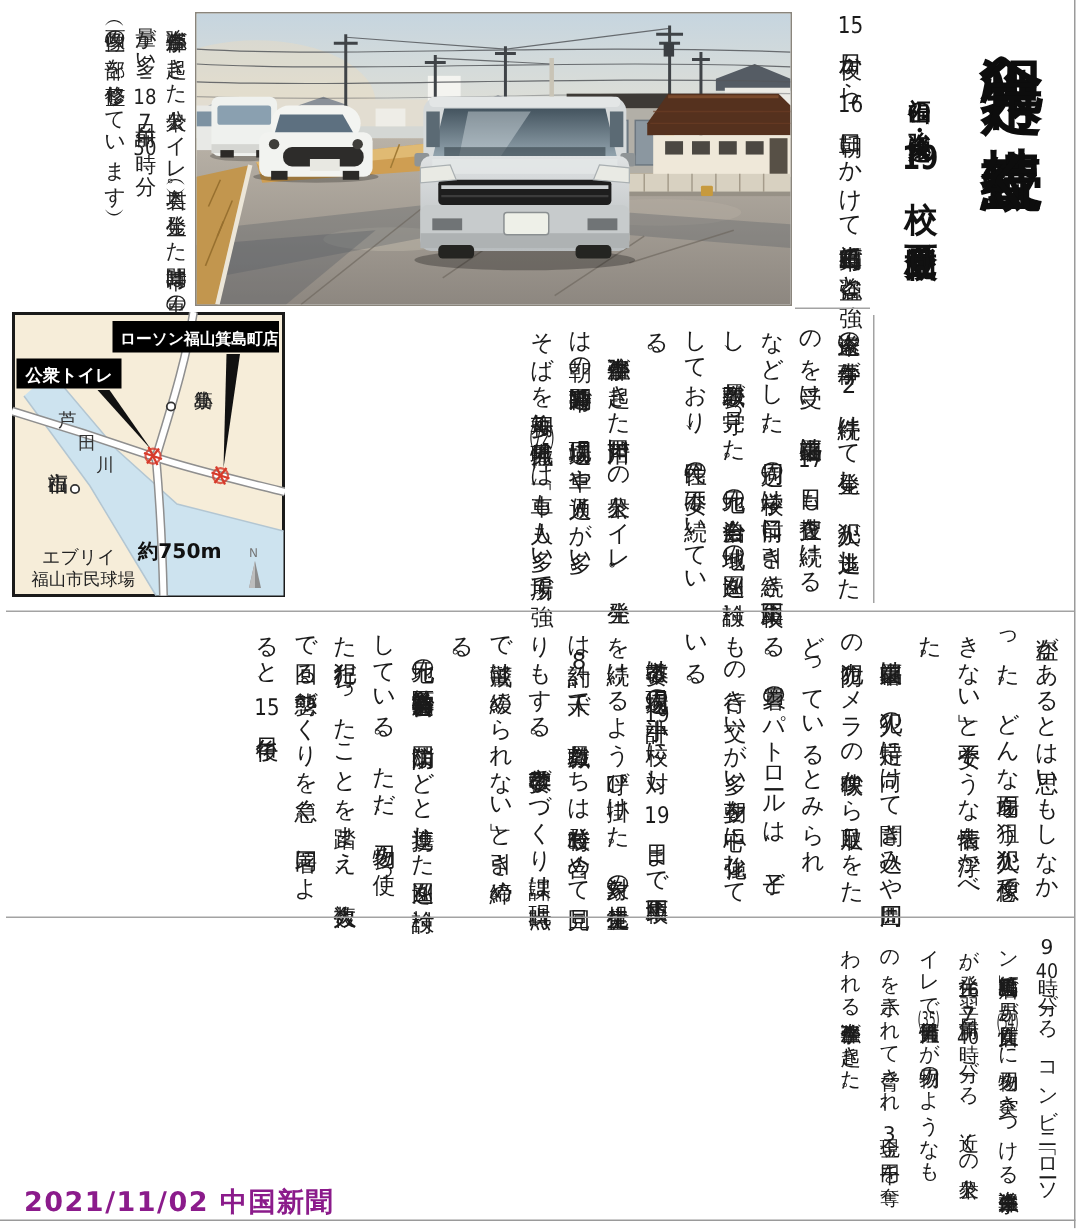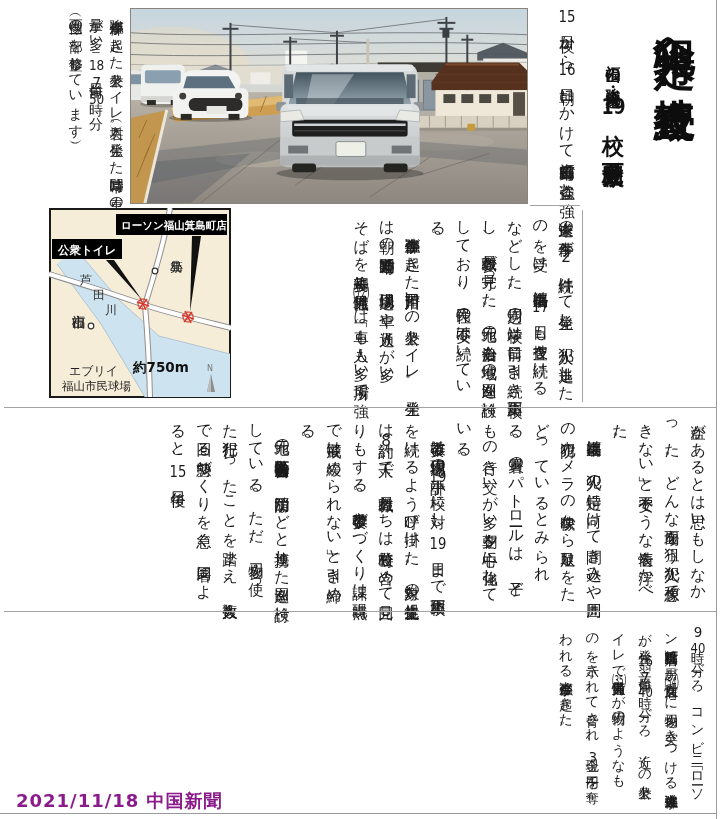--- a/index.html
+++ b/index.html
@@ -22,21 +22,21 @@
   .lead { left:530px; top:9px; width:48px; height:197px;
           font-size:15.5px; line-height:23px; letter-spacing:.5px; }
 
   .kicker { left:590px; top:54px; width:46px; height:352px; line-height:46px; font-weight:bold; color:#111; }
   .kicker-small { font-size:15px; letter-spacing:1.5px; }
   .kicker-large { font-size:22px; letter-spacing:1.2px; padding-top:12px; }
 
   .headline { left:634px; top:8px; width:82px; height:398px;
               font-size:41px; font-weight:bold; letter-spacing:2px; line-height:82px; color:#0d0d0d; }
 
-  .map-wrap { position:absolute; left:8px; top:208px; width:182px; height:190px;margin-left:41px; }
+  .map-wrap { position:absolute; left:8px; top:208px; width:182px; height:190px; }
   .map-wrap svg { display:block; width:100%; height:100%;
                   font-family:"DejaVu Sans","Liberation Sans",sans-serif; }
   .svg-v { writing-mode:vertical-rl; text-orientation:upright; }
 
   .band { color:#1b1b1b; }
   .upper  { left:194px; top:210px; width:384px; height:191px; font-size:15.3px; line-height:25.6px; letter-spacing:.4px; }
   .lower  { left:8px;   top:413px; width:703px; height:191px; font-size:15.3px; line-height:26px;   letter-spacing:.4px; }
   .bottom { left:448px; top:624px; width:263px; height:172px; font-size:13.5px; line-height:26.3px; letter-spacing:.3px; }
 
   .rule { position:absolute; background:#a3a3a3; }
@@ -341,14 +341,14 @@
       <p class="vpara">9時<span class="tcy">40</span>分ごろ、コンビニ「ローソン福山箕島町店」で男が店員女性<span class="tcy">(54)</span>に刃物を突きつける強盗未遂事件が発生。翌<span class="tcy">16</span>日午前7時<span class="tcy">40</span>分ごろ、近くの公衆トイレで警備員男性<span class="tcy">(35)</span>が刃物のようなものを示されて脅され、現金3千円を奪われる強盗事件が起きた。</p>
     </div>
 
   <div class="rule rule-lead"></div>
   <div class="rule rule-mid"></div>
   <div class="rule rule-low"></div>
   <div class="rule rule-vert"></div>
   <div class="rule rule-right"></div>
   <div class="rule rule-bottom"></div>
 
-  <div class="date-stamp">2021/11/18 中国新聞</div>
+  <div class="date-stamp">2021/11/02 中国新聞</div>
 </div>
 
 </body></html>

